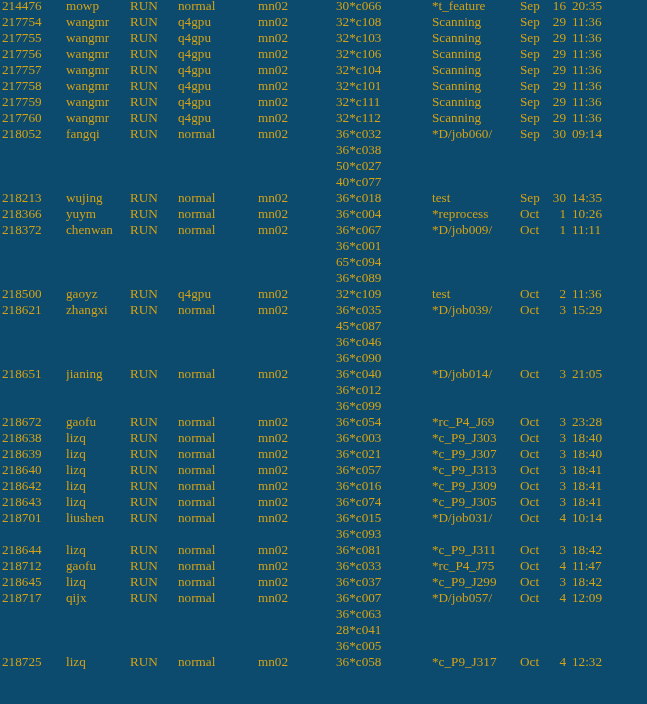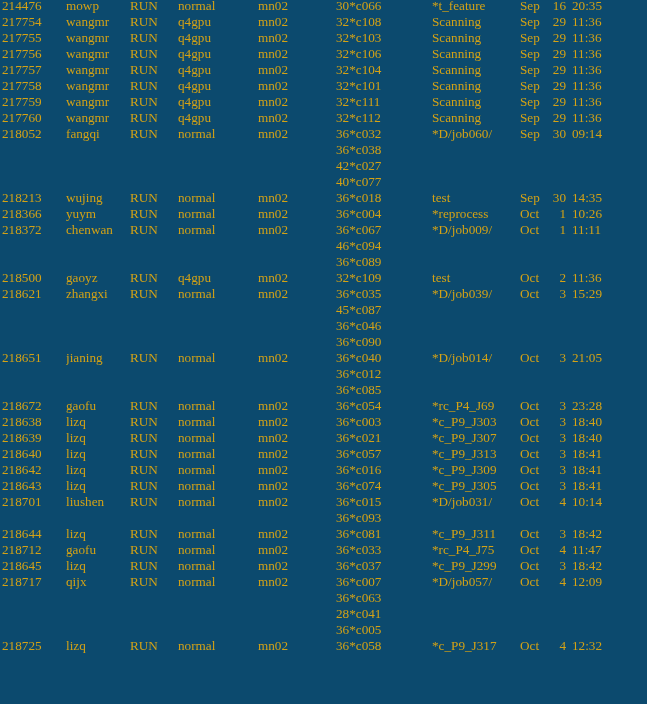--- a/index.html
+++ b/index.html
@@ -57,35 +57,36 @@
       <div class="row"><span class="cell c-jobid">214476</span><span class="cell c-user">mowp</span><span class="cell c-stat">RUN</span><span class="cell c-queue">normal</span><span class="cell c-fromhost">mn02</span><span class="cell c-exechost">30*c066</span><span class="cell c-jobname">*t_feature</span><span class="cell c-subday">Sep</span><span class="cell c-subdate">16</span><span class="cell c-subtime">20:35</span></div>
       <div class="row"><span class="cell c-jobid">217754</span><span class="cell c-user">wangmr</span><span class="cell c-stat">RUN</span><span class="cell c-queue">q4gpu</span><span class="cell c-fromhost">mn02</span><span class="cell c-exechost">32*c108</span><span class="cell c-jobname">Scanning</span><span class="cell c-subday">Sep</span><span class="cell c-subdate">29</span><span class="cell c-subtime">11:36</span></div>
       <div class="row"><span class="cell c-jobid">217755</span><span class="cell c-user">wangmr</span><span class="cell c-stat">RUN</span><span class="cell c-queue">q4gpu</span><span class="cell c-fromhost">mn02</span><span class="cell c-exechost">32*c103</span><span class="cell c-jobname">Scanning</span><span class="cell c-subday">Sep</span><span class="cell c-subdate">29</span><span class="cell c-subtime">11:36</span></div>
       <div class="row"><span class="cell c-jobid">217756</span><span class="cell c-user">wangmr</span><span class="cell c-stat">RUN</span><span class="cell c-queue">q4gpu</span><span class="cell c-fromhost">mn02</span><span class="cell c-exechost">32*c106</span><span class="cell c-jobname">Scanning</span><span class="cell c-subday">Sep</span><span class="cell c-subdate">29</span><span class="cell c-subtime">11:36</span></div>
       <div class="row"><span class="cell c-jobid">217757</span><span class="cell c-user">wangmr</span><span class="cell c-stat">RUN</span><span class="cell c-queue">q4gpu</span><span class="cell c-fromhost">mn02</span><span class="cell c-exechost">32*c104</span><span class="cell c-jobname">Scanning</span><span class="cell c-subday">Sep</span><span class="cell c-subdate">29</span><span class="cell c-subtime">11:36</span></div>
       <div class="row"><span class="cell c-jobid">217758</span><span class="cell c-user">wangmr</span><span class="cell c-stat">RUN</span><span class="cell c-queue">q4gpu</span><span class="cell c-fromhost">mn02</span><span class="cell c-exechost">32*c101</span><span class="cell c-jobname">Scanning</span><span class="cell c-subday">Sep</span><span class="cell c-subdate">29</span><span class="cell c-subtime">11:36</span></div>
       <div class="row"><span class="cell c-jobid">217759</span><span class="cell c-user">wangmr</span><span class="cell c-stat">RUN</span><span class="cell c-queue">q4gpu</span><span class="cell c-fromhost">mn02</span><span class="cell c-exechost">32*c111</span><span class="cell c-jobname">Scanning</span><span class="cell c-subday">Sep</span><span class="cell c-subdate">29</span><span class="cell c-subtime">11:36</span></div>
       <div class="row"><span class="cell c-jobid">217760</span><span class="cell c-user">wangmr</span><span class="cell c-stat">RUN</span><span class="cell c-queue">q4gpu</span><span class="cell c-fromhost">mn02</span><span class="cell c-exechost">32*c112</span><span class="cell c-jobname">Scanning</span><span class="cell c-subday">Sep</span><span class="cell c-subdate">29</span><span class="cell c-subtime">11:36</span></div>
       <div class="row"><span class="cell c-jobid">218052</span><span class="cell c-user">fangqi</span><span class="cell c-stat">RUN</span><span class="cell c-queue">normal</span><span class="cell c-fromhost">mn02</span><span class="cell c-exechost">36*c032</span><span class="cell c-jobname">*D/job060/</span><span class="cell c-subday">Sep</span><span class="cell c-subdate">30</span><span class="cell c-subtime">09:14</span></div>
       <div class="row"><span class="cell c-jobid"></span><span class="cell c-user"></span><span class="cell c-stat"></span><span class="cell c-queue"></span><span class="cell c-fromhost"></span><span class="cell c-exechost">36*c038</span><span class="cell c-jobname"></span><span class="cell c-subday"></span><span class="cell c-subdate"></span><span class="cell c-subtime"></span></div>
-      <div class="row"><span class="cell c-jobid"></span><span class="cell c-user"></span><span class="cell c-stat"></span><span class="cell c-queue"></span><span class="cell c-fromhost"></span><span class="cell c-exechost">42*c027</span><span class="cell c-jobname"></span><span class="cell c-subday"></span><span class="cell c-subdate"></span><span class="cell c-subtime"></span></div>
+      <div class="row"><span class="cell c-jobid"></span><span class="cell c-user"></span><span class="cell c-stat"></span><span class="cell c-queue"></span><span class="cell c-fromhost"></span><span class="cell c-exechost">50*c027</span><span class="cell c-jobname"></span><span class="cell c-subday"></span><span class="cell c-subdate"></span><span class="cell c-subtime"></span></div>
       <div class="row"><span class="cell c-jobid"></span><span class="cell c-user"></span><span class="cell c-stat"></span><span class="cell c-queue"></span><span class="cell c-fromhost"></span><span class="cell c-exechost">40*c077</span><span class="cell c-jobname"></span><span class="cell c-subday"></span><span class="cell c-subdate"></span><span class="cell c-subtime"></span></div>
       <div class="row"><span class="cell c-jobid">218213</span><span class="cell c-user">wujing</span><span class="cell c-stat">RUN</span><span class="cell c-queue">normal</span><span class="cell c-fromhost">mn02</span><span class="cell c-exechost">36*c018</span><span class="cell c-jobname">test</span><span class="cell c-subday">Sep</span><span class="cell c-subdate">30</span><span class="cell c-subtime">14:35</span></div>
       <div class="row"><span class="cell c-jobid">218366</span><span class="cell c-user">yuym</span><span class="cell c-stat">RUN</span><span class="cell c-queue">normal</span><span class="cell c-fromhost">mn02</span><span class="cell c-exechost">36*c004</span><span class="cell c-jobname">*reprocess</span><span class="cell c-subday">Oct</span><span class="cell c-subdate">1</span><span class="cell c-subtime">10:26</span></div>
       <div class="row"><span class="cell c-jobid">218372</span><span class="cell c-user">chenwan</span><span class="cell c-stat">RUN</span><span class="cell c-queue">normal</span><span class="cell c-fromhost">mn02</span><span class="cell c-exechost">36*c067</span><span class="cell c-jobname">*D/job009/</span><span class="cell c-subday">Oct</span><span class="cell c-subdate">1</span><span class="cell c-subtime">11:11</span></div>
-      <div class="row"><span class="cell c-jobid"></span><span class="cell c-user"></span><span class="cell c-stat"></span><span class="cell c-queue"></span><span class="cell c-fromhost"></span><span class="cell c-exechost">46*c094</span><span class="cell c-jobname"></span><span class="cell c-subday"></span><span class="cell c-subdate"></span><span class="cell c-subtime"></span></div>
+      <div class="row"><span class="cell c-jobid"></span><span class="cell c-user"></span><span class="cell c-stat"></span><span class="cell c-queue"></span><span class="cell c-fromhost"></span><span class="cell c-exechost">36*c001</span><span class="cell c-jobname"></span><span class="cell c-subday"></span><span class="cell c-subdate"></span><span class="cell c-subtime"></span></div>
+      <div class="row"><span class="cell c-jobid"></span><span class="cell c-user"></span><span class="cell c-stat"></span><span class="cell c-queue"></span><span class="cell c-fromhost"></span><span class="cell c-exechost">65*c094</span><span class="cell c-jobname"></span><span class="cell c-subday"></span><span class="cell c-subdate"></span><span class="cell c-subtime"></span></div>
       <div class="row"><span class="cell c-jobid"></span><span class="cell c-user"></span><span class="cell c-stat"></span><span class="cell c-queue"></span><span class="cell c-fromhost"></span><span class="cell c-exechost">36*c089</span><span class="cell c-jobname"></span><span class="cell c-subday"></span><span class="cell c-subdate"></span><span class="cell c-subtime"></span></div>
       <div class="row"><span class="cell c-jobid">218500</span><span class="cell c-user">gaoyz</span><span class="cell c-stat">RUN</span><span class="cell c-queue">q4gpu</span><span class="cell c-fromhost">mn02</span><span class="cell c-exechost">32*c109</span><span class="cell c-jobname">test</span><span class="cell c-subday">Oct</span><span class="cell c-subdate">2</span><span class="cell c-subtime">11:36</span></div>
       <div class="row"><span class="cell c-jobid">218621</span><span class="cell c-user">zhangxi</span><span class="cell c-stat">RUN</span><span class="cell c-queue">normal</span><span class="cell c-fromhost">mn02</span><span class="cell c-exechost">36*c035</span><span class="cell c-jobname">*D/job039/</span><span class="cell c-subday">Oct</span><span class="cell c-subdate">3</span><span class="cell c-subtime">15:29</span></div>
       <div class="row"><span class="cell c-jobid"></span><span class="cell c-user"></span><span class="cell c-stat"></span><span class="cell c-queue"></span><span class="cell c-fromhost"></span><span class="cell c-exechost">45*c087</span><span class="cell c-jobname"></span><span class="cell c-subday"></span><span class="cell c-subdate"></span><span class="cell c-subtime"></span></div>
       <div class="row"><span class="cell c-jobid"></span><span class="cell c-user"></span><span class="cell c-stat"></span><span class="cell c-queue"></span><span class="cell c-fromhost"></span><span class="cell c-exechost">36*c046</span><span class="cell c-jobname"></span><span class="cell c-subday"></span><span class="cell c-subdate"></span><span class="cell c-subtime"></span></div>
       <div class="row"><span class="cell c-jobid"></span><span class="cell c-user"></span><span class="cell c-stat"></span><span class="cell c-queue"></span><span class="cell c-fromhost"></span><span class="cell c-exechost">36*c090</span><span class="cell c-jobname"></span><span class="cell c-subday"></span><span class="cell c-subdate"></span><span class="cell c-subtime"></span></div>
       <div class="row"><span class="cell c-jobid">218651</span><span class="cell c-user">jianing</span><span class="cell c-stat">RUN</span><span class="cell c-queue">normal</span><span class="cell c-fromhost">mn02</span><span class="cell c-exechost">36*c040</span><span class="cell c-jobname">*D/job014/</span><span class="cell c-subday">Oct</span><span class="cell c-subdate">3</span><span class="cell c-subtime">21:05</span></div>
       <div class="row"><span class="cell c-jobid"></span><span class="cell c-user"></span><span class="cell c-stat"></span><span class="cell c-queue"></span><span class="cell c-fromhost"></span><span class="cell c-exechost">36*c012</span><span class="cell c-jobname"></span><span class="cell c-subday"></span><span class="cell c-subdate"></span><span class="cell c-subtime"></span></div>
-      <div class="row"><span class="cell c-jobid"></span><span class="cell c-user"></span><span class="cell c-stat"></span><span class="cell c-queue"></span><span class="cell c-fromhost"></span><span class="cell c-exechost">36*c085</span><span class="cell c-jobname"></span><span class="cell c-subday"></span><span class="cell c-subdate"></span><span class="cell c-subtime"></span></div>
+      <div class="row"><span class="cell c-jobid"></span><span class="cell c-user"></span><span class="cell c-stat"></span><span class="cell c-queue"></span><span class="cell c-fromhost"></span><span class="cell c-exechost">36*c099</span><span class="cell c-jobname"></span><span class="cell c-subday"></span><span class="cell c-subdate"></span><span class="cell c-subtime"></span></div>
       <div class="row"><span class="cell c-jobid">218672</span><span class="cell c-user">gaofu</span><span class="cell c-stat">RUN</span><span class="cell c-queue">normal</span><span class="cell c-fromhost">mn02</span><span class="cell c-exechost">36*c054</span><span class="cell c-jobname">*rc_P4_J69</span><span class="cell c-subday">Oct</span><span class="cell c-subdate">3</span><span class="cell c-subtime">23:28</span></div>
       <div class="row"><span class="cell c-jobid">218638</span><span class="cell c-user">lizq</span><span class="cell c-stat">RUN</span><span class="cell c-queue">normal</span><span class="cell c-fromhost">mn02</span><span class="cell c-exechost">36*c003</span><span class="cell c-jobname">*c_P9_J303</span><span class="cell c-subday">Oct</span><span class="cell c-subdate">3</span><span class="cell c-subtime">18:40</span></div>
       <div class="row"><span class="cell c-jobid">218639</span><span class="cell c-user">lizq</span><span class="cell c-stat">RUN</span><span class="cell c-queue">normal</span><span class="cell c-fromhost">mn02</span><span class="cell c-exechost">36*c021</span><span class="cell c-jobname">*c_P9_J307</span><span class="cell c-subday">Oct</span><span class="cell c-subdate">3</span><span class="cell c-subtime">18:40</span></div>
       <div class="row"><span class="cell c-jobid">218640</span><span class="cell c-user">lizq</span><span class="cell c-stat">RUN</span><span class="cell c-queue">normal</span><span class="cell c-fromhost">mn02</span><span class="cell c-exechost">36*c057</span><span class="cell c-jobname">*c_P9_J313</span><span class="cell c-subday">Oct</span><span class="cell c-subdate">3</span><span class="cell c-subtime">18:41</span></div>
       <div class="row"><span class="cell c-jobid">218642</span><span class="cell c-user">lizq</span><span class="cell c-stat">RUN</span><span class="cell c-queue">normal</span><span class="cell c-fromhost">mn02</span><span class="cell c-exechost">36*c016</span><span class="cell c-jobname">*c_P9_J309</span><span class="cell c-subday">Oct</span><span class="cell c-subdate">3</span><span class="cell c-subtime">18:41</span></div>
       <div class="row"><span class="cell c-jobid">218643</span><span class="cell c-user">lizq</span><span class="cell c-stat">RUN</span><span class="cell c-queue">normal</span><span class="cell c-fromhost">mn02</span><span class="cell c-exechost">36*c074</span><span class="cell c-jobname">*c_P9_J305</span><span class="cell c-subday">Oct</span><span class="cell c-subdate">3</span><span class="cell c-subtime">18:41</span></div>
       <div class="row"><span class="cell c-jobid">218701</span><span class="cell c-user">liushen</span><span class="cell c-stat">RUN</span><span class="cell c-queue">normal</span><span class="cell c-fromhost">mn02</span><span class="cell c-exechost">36*c015</span><span class="cell c-jobname">*D/job031/</span><span class="cell c-subday">Oct</span><span class="cell c-subdate">4</span><span class="cell c-subtime">10:14</span></div>
       <div class="row"><span class="cell c-jobid"></span><span class="cell c-user"></span><span class="cell c-stat"></span><span class="cell c-queue"></span><span class="cell c-fromhost"></span><span class="cell c-exechost">36*c093</span><span class="cell c-jobname"></span><span class="cell c-subday"></span><span class="cell c-subdate"></span><span class="cell c-subtime"></span></div>
       <div class="row"><span class="cell c-jobid">218644</span><span class="cell c-user">lizq</span><span class="cell c-stat">RUN</span><span class="cell c-queue">normal</span><span class="cell c-fromhost">mn02</span><span class="cell c-exechost">36*c081</span><span class="cell c-jobname">*c_P9_J311</span><span class="cell c-subday">Oct</span><span class="cell c-subdate">3</span><span class="cell c-subtime">18:42</span></div>
       <div class="row"><span class="cell c-jobid">218712</span><span class="cell c-user">gaofu</span><span class="cell c-stat">RUN</span><span class="cell c-queue">normal</span><span class="cell c-fromhost">mn02</span><span class="cell c-exechost">36*c033</span><span class="cell c-jobname">*rc_P4_J75</span><span class="cell c-subday">Oct</span><span class="cell c-subdate">4</span><span class="cell c-subtime">11:47</span></div>

